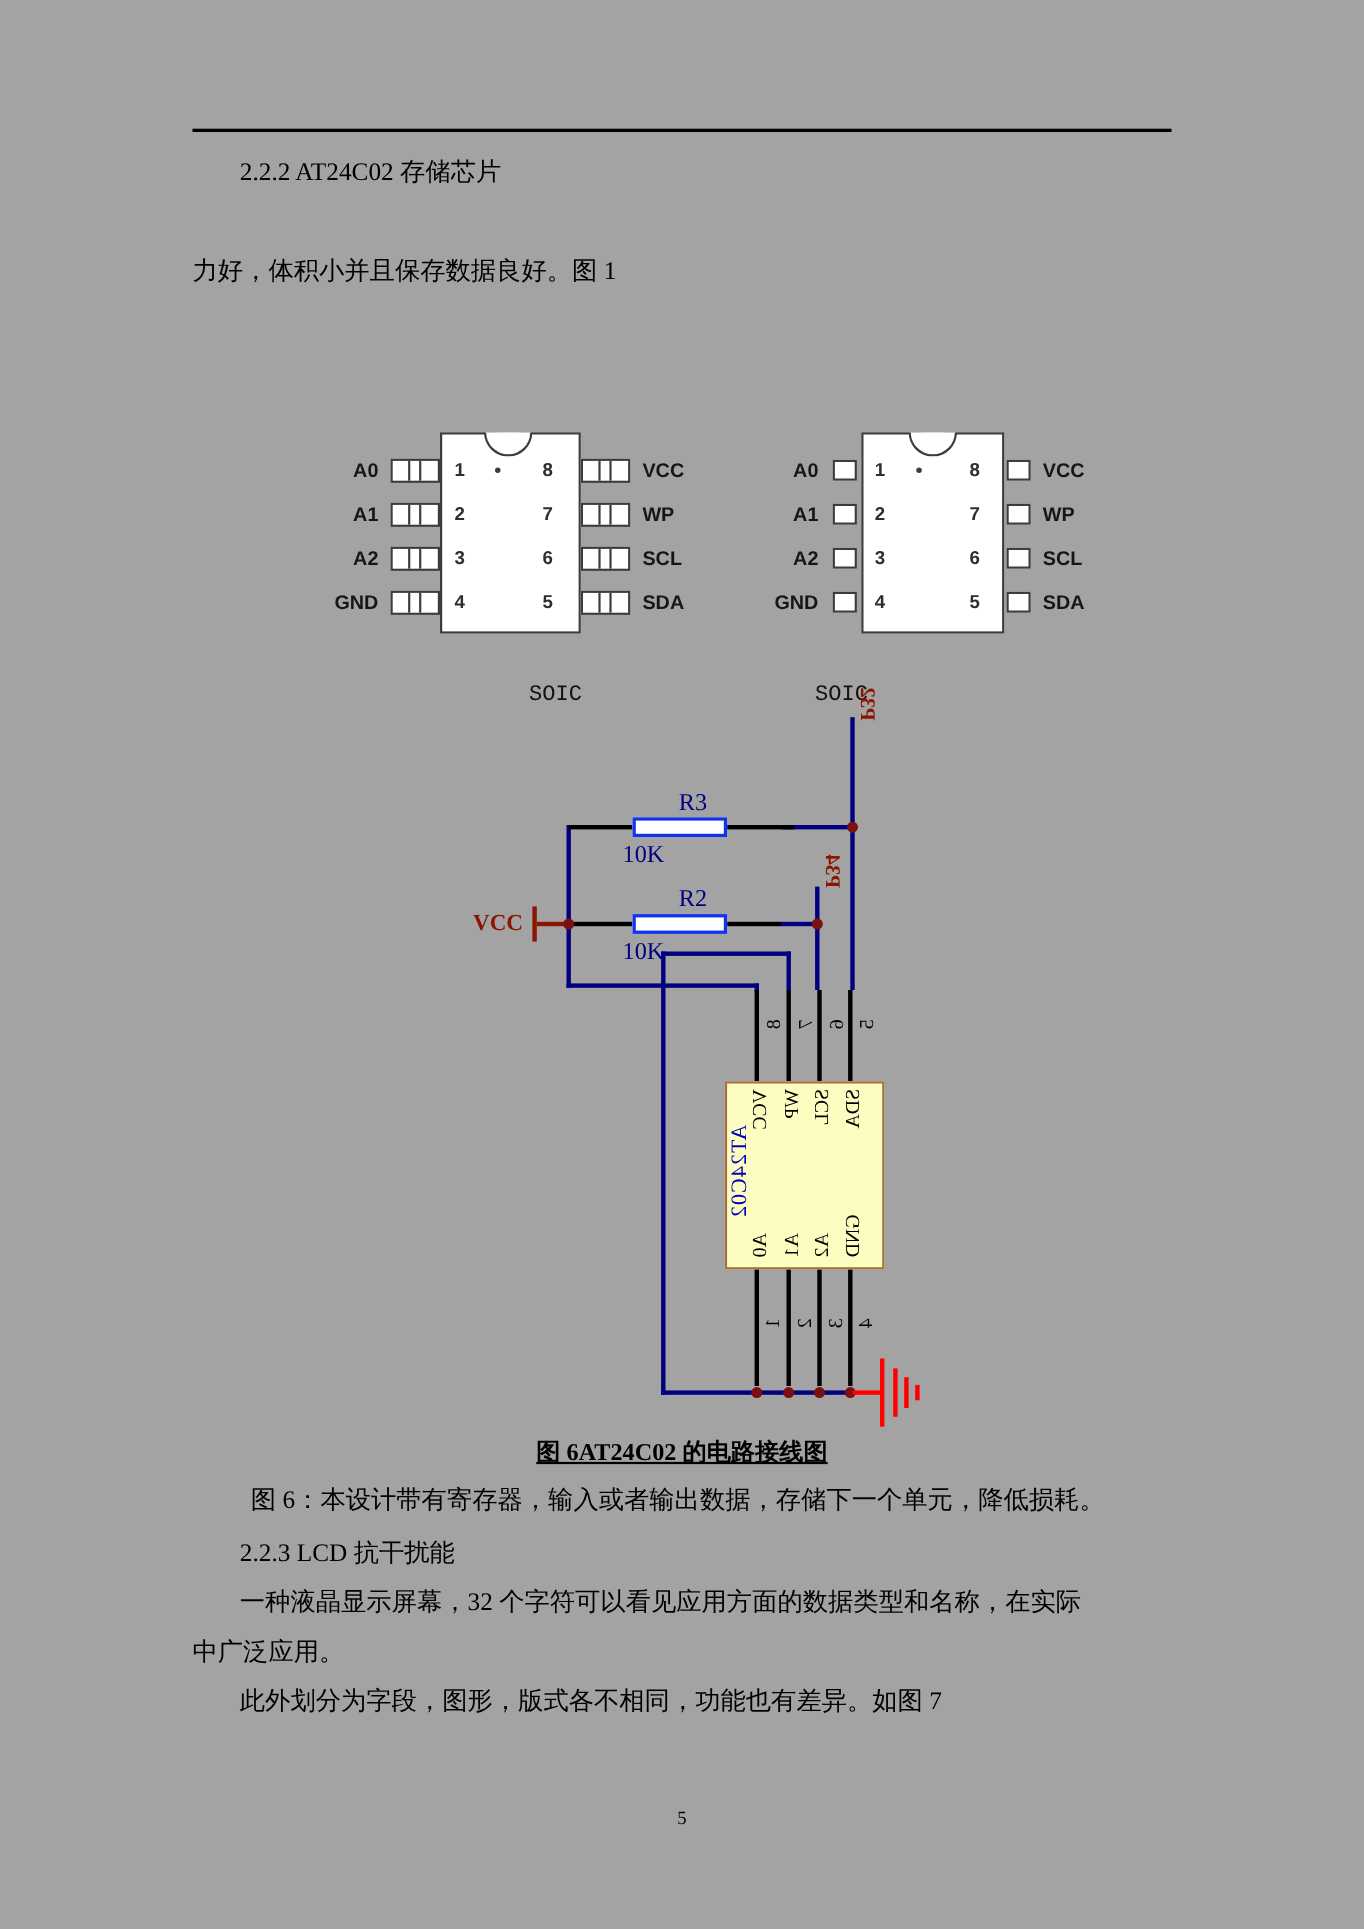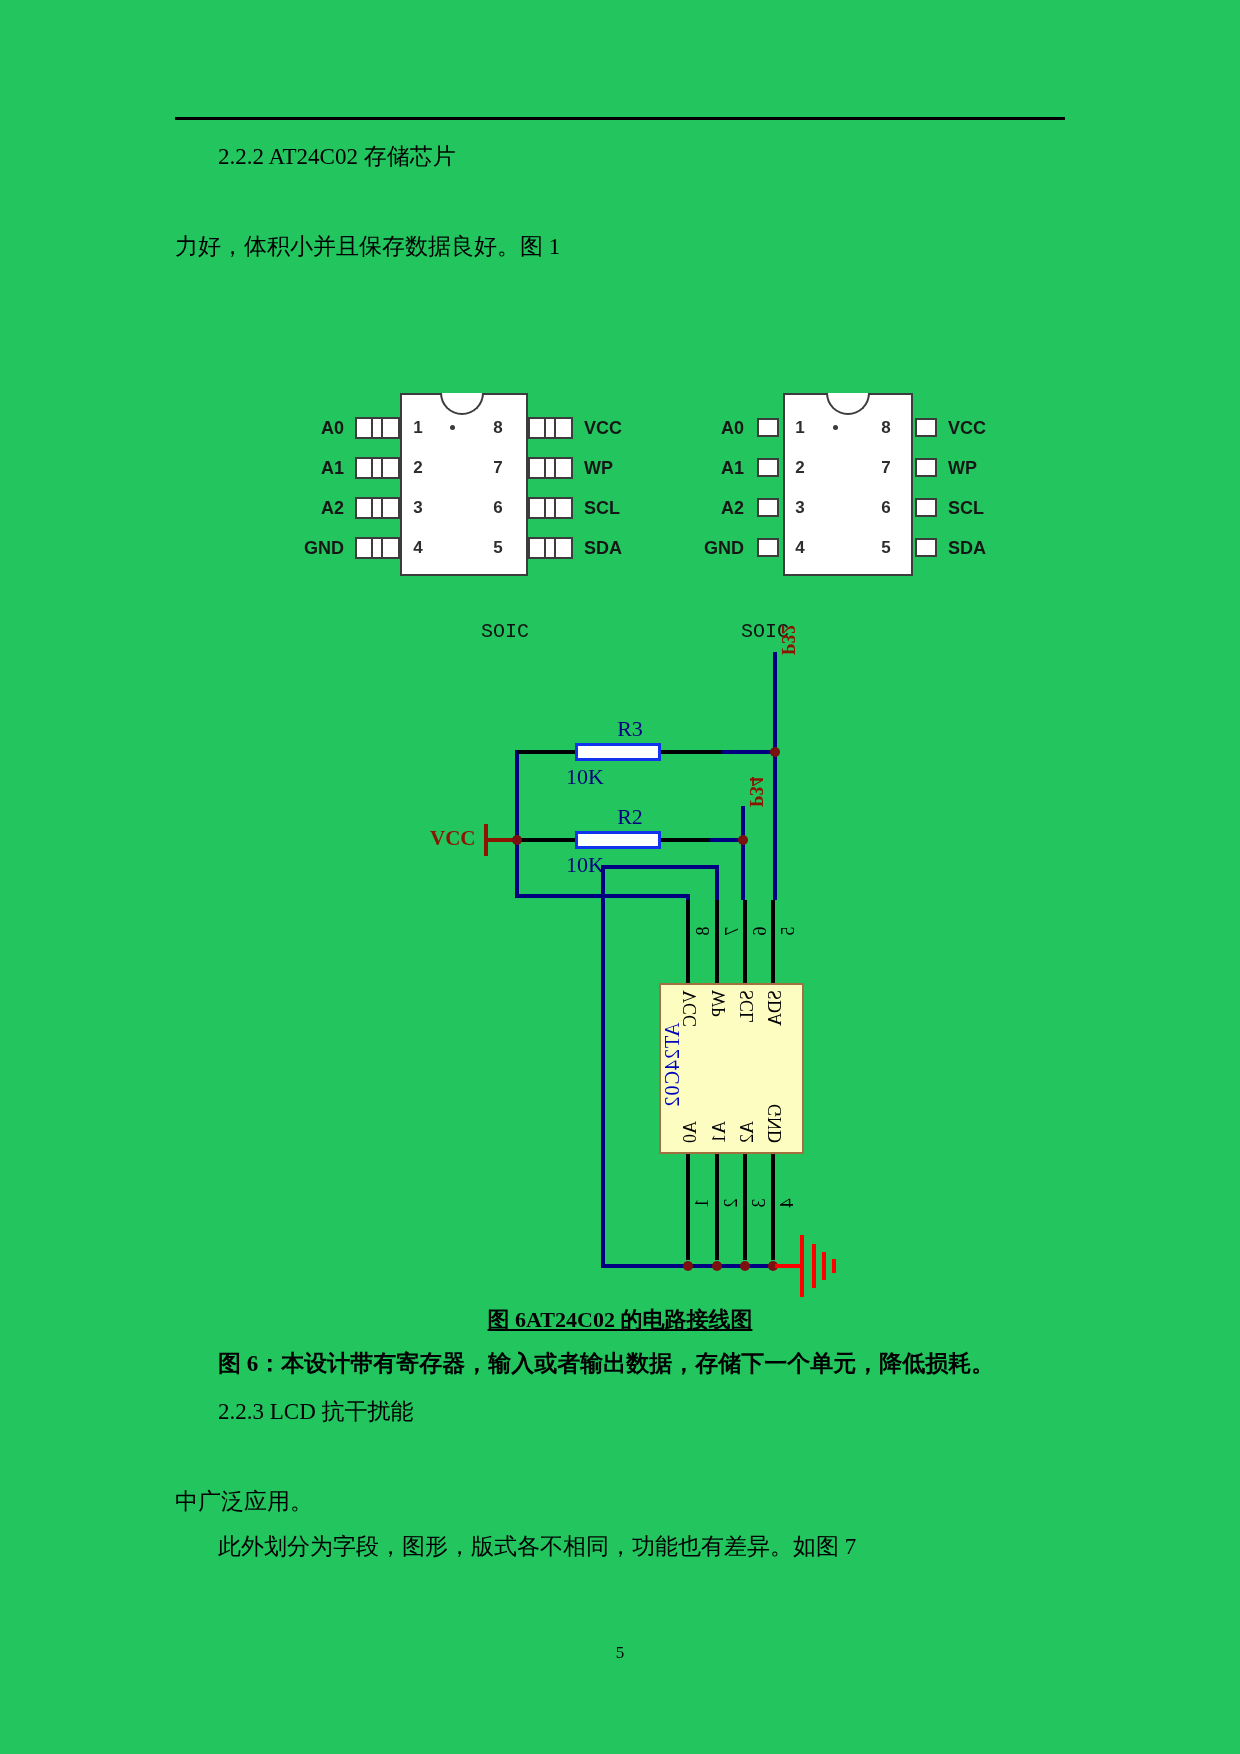--- a/index.html
+++ b/index.html
@@ -1,16 +1,16 @@
 <!DOCTYPE html>
 <html><head>
 <meta charset="utf-8">
 <style>
   html,body{margin:0;padding:0;background:#ffffff;}
-  .page{position:relative;width:1240px;height:1754px;background:#22c55e;overflow:hidden;
+  .page{position:relative;width:1240px;height:1754px;background:#a3a3a3;overflow:hidden;
         font-family:"Liberation Serif","DejaVu Serif",serif;color:#000;}
   .abs{position:absolute;}
   .txt{font-size:23px;white-space:nowrap;}
   .bold{font-weight:bold;text-decoration:underline;}
   .center{text-align:center;}
   .right{text-align:right;}
   
   .icbody{border:2px solid #3c3c3c;background:#fff;}
   .notch{width:40px;height:20px;border:2px solid #3c3c3c;border-top:none;
          border-radius:0 0 40px 40px;background:#fff;}
@@ -196,19 +196,20 @@
     <div class="abs chiptxt mirv right" style="left:740px;top:1098px;width:70px;height:20px;">GND</div>
 
     <div class="abs wr" style="left:775px;top:1264px;width:27px;height:4px;"></div>
     <div class="abs wr" style="left:800px;top:1235px;width:4px;height:62px;"></div>
     <div class="abs wr" style="left:812px;top:1244px;width:4px;height:44px;"></div>
     <div class="abs wr" style="left:822px;top:1252px;width:4px;height:28px;"></div>
     <div class="abs wr" style="left:832px;top:1259px;width:4px;height:14px;"></div>
   </div>
 
   <div class="abs txt bold center" style="left:170px;top:1305px;width:900px;font-size:22px;">图 6AT24C02 的电路接线图</div>
-  <div class="abs txt" style="left:218px;top:1348px;font-weight:bold;">图 6：本设计带有寄存器，输入或者输出数据，存储下一个单元，降低损耗。</div>
+  <div class="abs txt" style="left:228px;top:1348px;">图 6：本设计带有寄存器，输入或者输出数据，存储下一个单元，降低损耗。</div>
   <div class="abs txt" style="left:218px;top:1396px;">2.2.3 LCD 抗干扰能</div>
+  <div class="abs txt" style="left:218px;top:1441px;">一种液晶显示屏幕，32 个字符可以看见应用方面的数据类型和名称，在实际</div>
   <div class="abs txt" style="left:175px;top:1486px;">中广泛应用。</div>
   <div class="abs txt" style="left:218px;top:1531px;">此外划分为字段，图形，版式各不相同，功能也有差异。如图 7</div>
   <div class="abs center" style="left:0;top:1643px;width:1240px;font-size:17px;">5</div>
 
 </div>
 
 </body></html>

